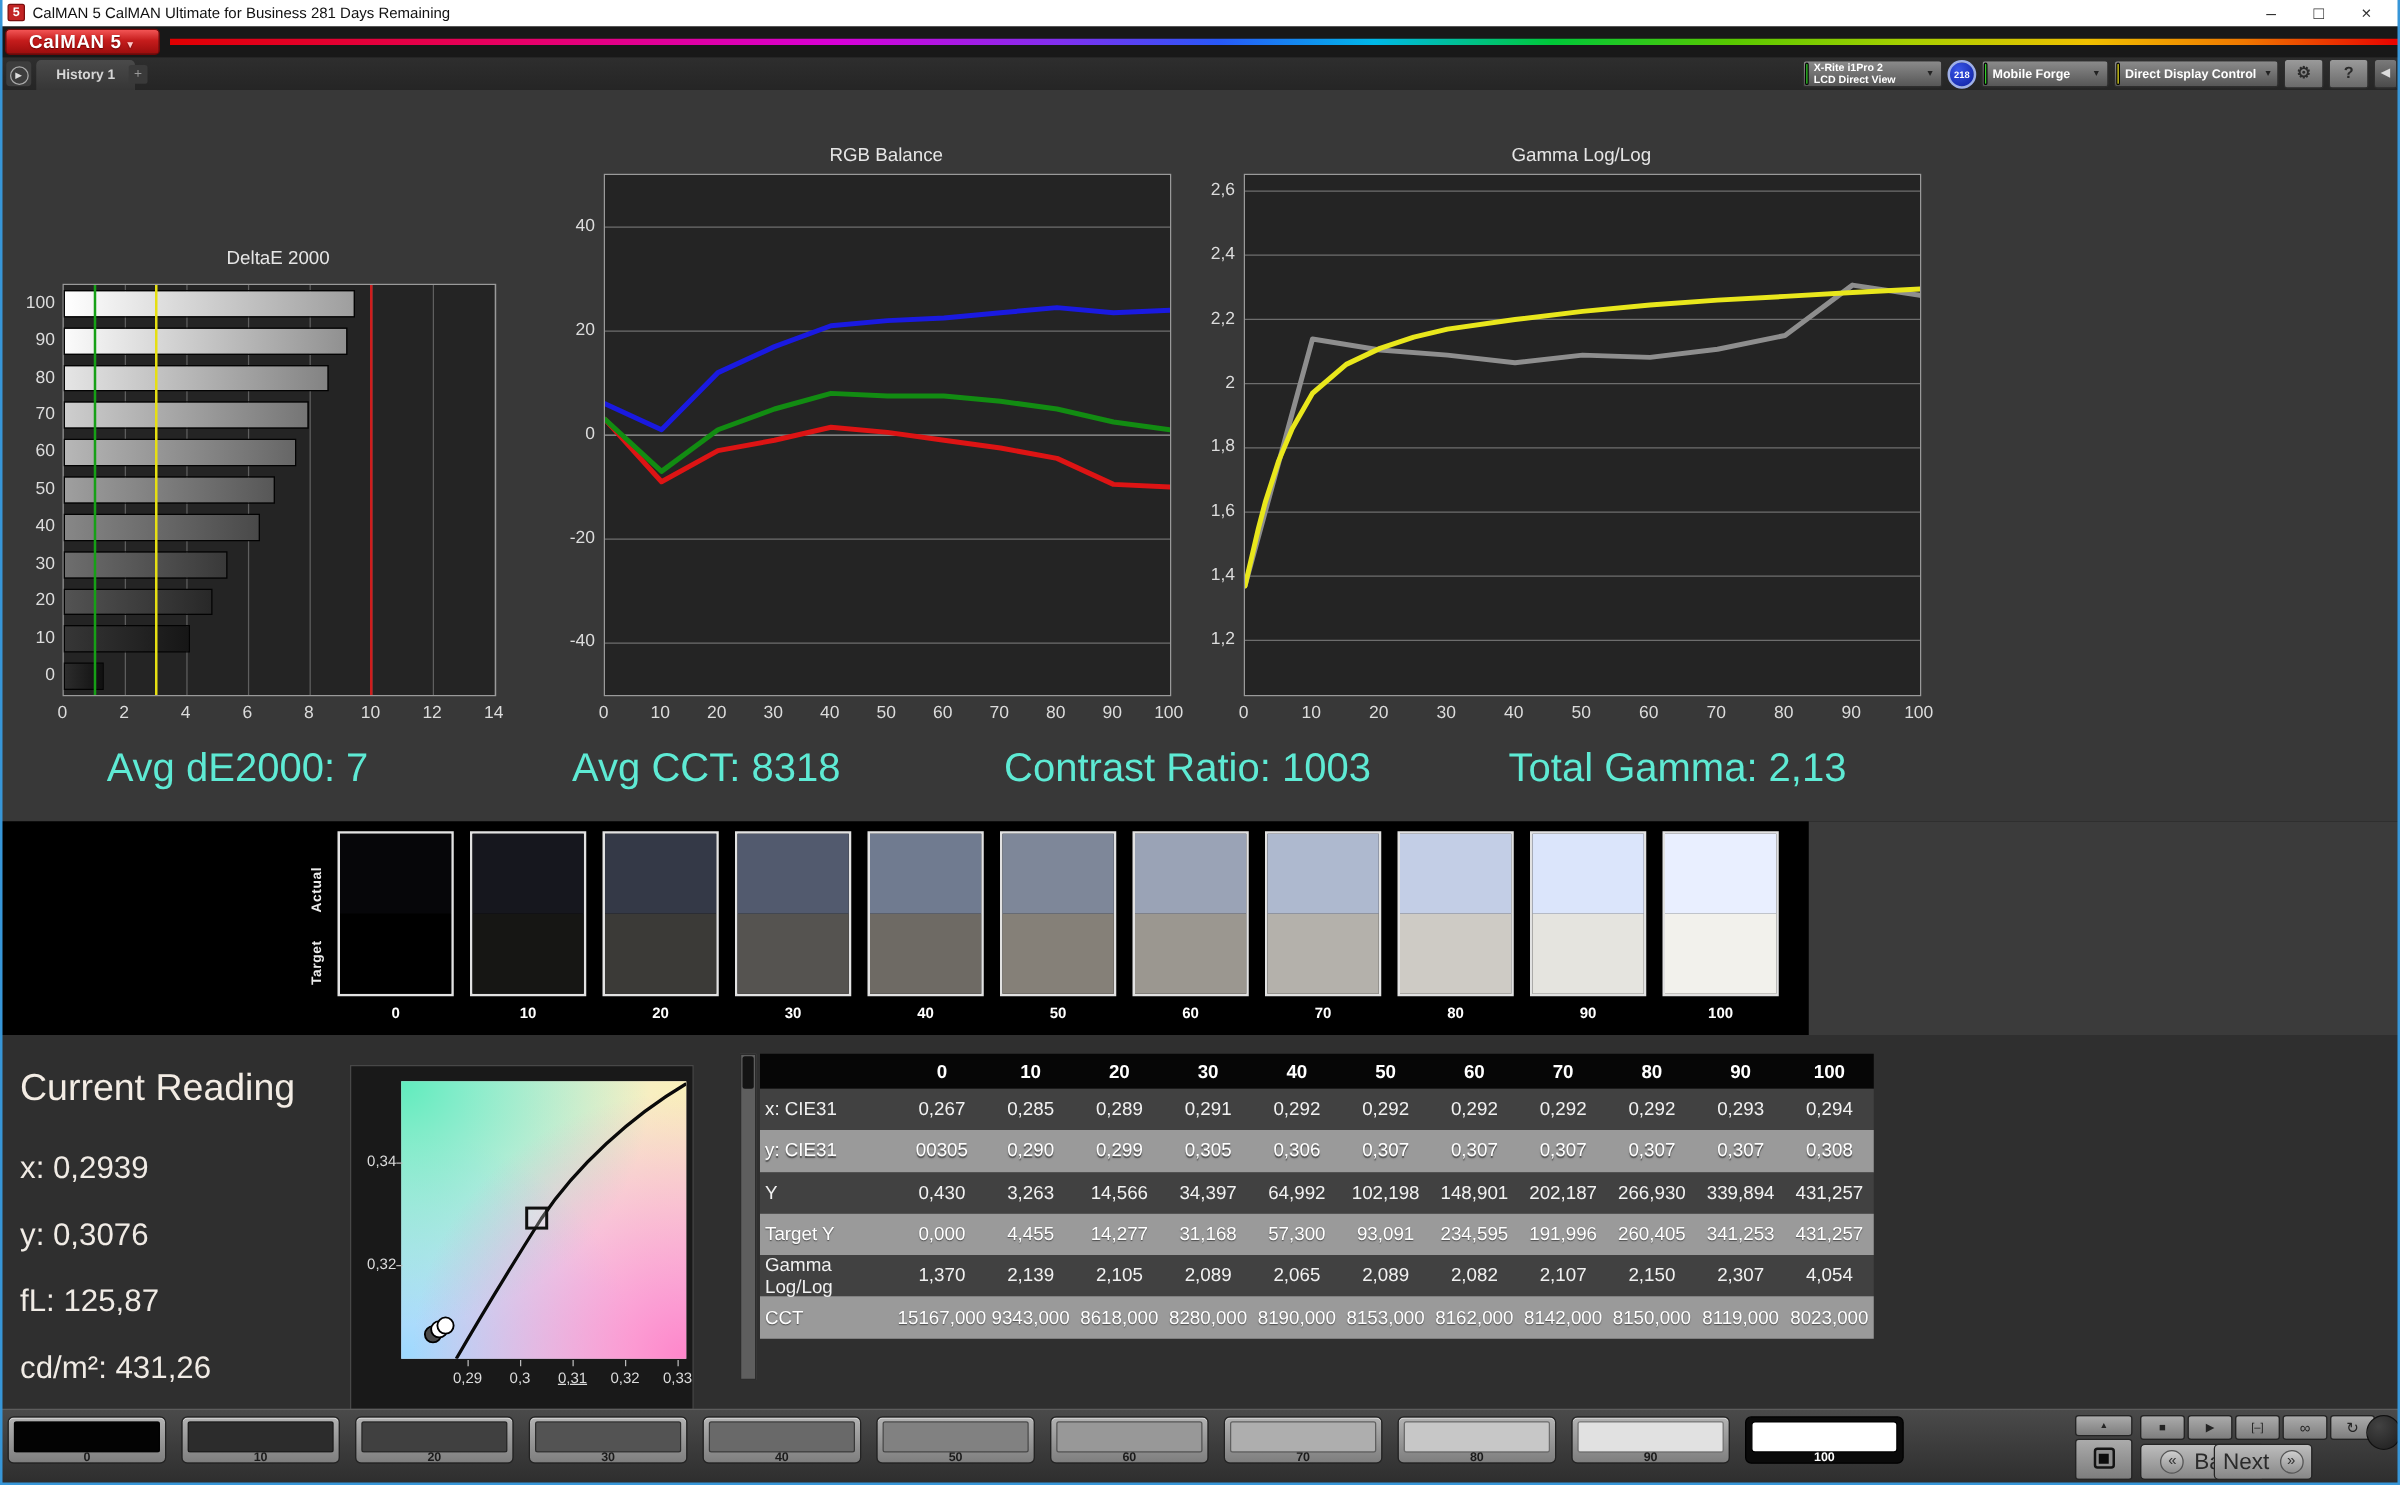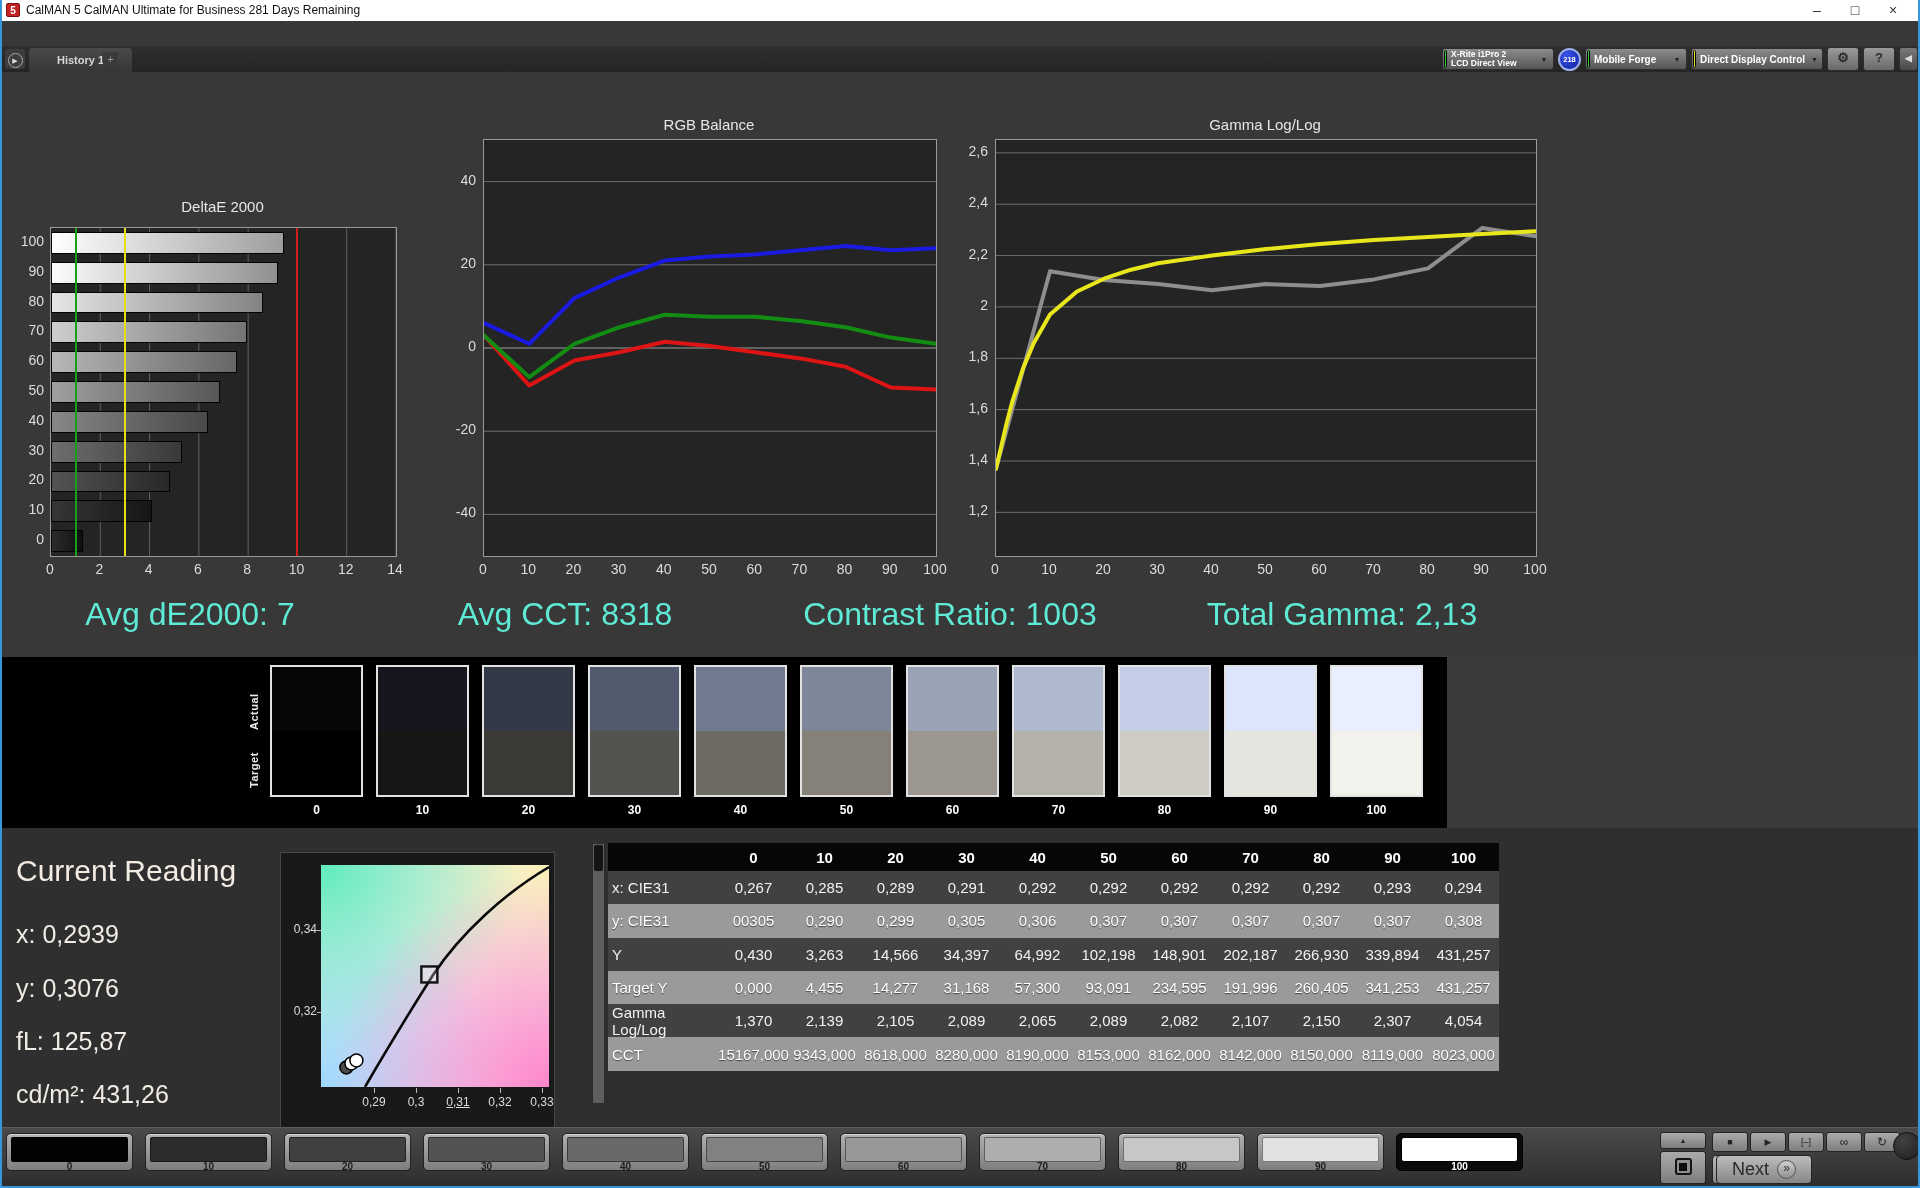--- a/index.html
+++ b/index.html
@@ -17,21 +17,21 @@
   .calman-logo{position:absolute;left:4px;top:2px;width:124px;height:21px;border-radius:4px;
     background:linear-gradient(#f25454,#c51c1c 45%,#9c0d0d);border:1px solid #6e0808;box-sizing:border-box;
     color:#fff;font-weight:bold;font-size:15px;line-height:19px;text-align:center;letter-spacing:.5px;text-shadow:0 1px 1px #600;}
   .calman-logo .dd{font-size:8px;color:#ffc9c9;margin-left:3px;}
   .rainbow{position:absolute;left:136px;right:0;top:10px;height:5px;
     background:linear-gradient(90deg,#e00000 0%,#e8006a 16%,#d800d8 30%,#8030f0 40%,#2858f8 47%,#00b8e8 54%,#00c838 62%,#58c800 70%,#a8d000 78%,#f0c000 86%,#f07800 93%,#e80000 100%);}
   
   .tab-bar{position:absolute;left:0;top:46px;right:0;height:26px;background:linear-gradient(#2e2e2e,#252525);z-index:8;}
   .tab-arrow{position:absolute;left:5px;top:3px;width:20px;height:20px;background:#3d3d3d;border-radius:3px;text-align:center;}
   .tab-arrow span{display:inline-block;width:13px;height:13px;margin-top:3px;border:1px solid #aaa;border-radius:50%;font-size:7px;line-height:13px;color:#ddd;}
-  .tab{position:absolute;left:29px;top:2px;height:24px;padding:0 28px;background:linear-gradient(#4a4a4a,#363636);border-radius:4px 4px 0 0;font-size:11px;font-weight:bold;color:#d6d6d6;line-height:24px;}
+  .tab{position:absolute;left:29px;top:2px;height:24px;padding:0 16px;background:linear-gradient(#4a4a4a,#363636);border-radius:4px 4px 0 0;font-size:11px;font-weight:bold;color:#d6d6d6;line-height:24px;}
   .tab-add{position:absolute;left:103px;top:6px;width:15px;height:15px;background:#3a3a3a;border-radius:2px;color:#999;font-size:11px;line-height:14px;text-align:center;}
   .tr-cluster{position:absolute;right:2px;top:2px;height:22px;display:flex;gap:4px;align-items:center;}
   .dd-btn{position:relative;height:22px;border-radius:3px;border:1px solid #2e2e2e;background:linear-gradient(#8b8b8b,#565656);box-sizing:border-box;color:#fff;display:flex;align-items:center;}
   .dd-btn .bar{position:absolute;left:1px;top:1px;bottom:1px;width:3px;border-radius:2px;}
   .dd-btn .txt{padding-left:8px;padding-right:2px;flex:1;}
   .dd-btn .arr{width:18px;text-align:center;font-size:7px;color:#222;}
   .dd-two .l1,.dd-two .l2{font-size:8.5px;font-weight:bold;line-height:9px;white-space:nowrap;}
   .dd-one .l1{font-size:10px;font-weight:bold;white-space:nowrap;}
   .badge{width:23px;height:23px;border-radius:50%;background:radial-gradient(circle at 35% 30%,#3a57e8,#0c1d9e);border:2px solid #9fb0e8;box-sizing:border-box;color:#fff;font-size:7.5px;font-weight:bold;text-align:center;line-height:19px;}
   .sq-btn{width:30px;height:22px;border-radius:3px;border:1px solid #2e2e2e;background:linear-gradient(#9a9a9a,#6a6a6a);color:#2b2b2b;font-size:13px;font-weight:bold;text-align:center;line-height:20px;}
@@ -105,20 +105,26 @@
   <div class="titlebar">
     <div class="app-icon">5</div>
     <div class="win-title">CalMAN 5 CalMAN Ultimate for Business 281 Days Remaining</div>
     <div class="win-controls">
       <span>–</span>
       <span>□</span>
       <span>×</span>
     </div>
   </div>
 
+  <div class="logo-bar">
+    <div class="calman-logo">
+      <span>CalMAN 5</span><span class="dd">▼</span>
+    </div>
+    <div class="rainbow"></div>
+  </div>
 
   <div class="tab-bar">
     <div class="tab-arrow"><span>▶</span></div>
     <div class="tab">History 1</div>
     <div class="tab-add">+</div>
     <div class="tr-cluster">
       <div class="dd-btn dd-two" style="width:112px">
         <div class="bar" style="background:#35d02a"></div>
         <div class="txt">
           <div class="l1">X-Rite i1Pro 2</div>
@@ -471,21 +477,21 @@
     <div class="ctl" style="left:1712px;top:4px;width:36px;height:20px;font-size:9px;line-height:19px"><span>■</span></div>
     <div class="ctl" style="left:1750px;top:4px;width:36px;height:20px;font-size:9px;line-height:19px"><span>▶</span></div>
     <div class="ctl" style="left:1788px;top:4px;width:36px;height:20px;font-size:9px;line-height:19px"><span>[–]</span></div>
     <div class="ctl" style="left:1826px;top:4px;width:36px;height:20px;font-size:12px;line-height:18px"><span>∞</span></div>
     <div class="ctl" style="left:1864px;top:4px;width:36px;height:20px;font-size:12px;line-height:18px"><span>↻</span></div>
     <div class="led"></div>
     <div class="nav-btn" style="left:1712px;width:100px">
       <span class="circ">«</span>
       <span class="lab">Back</span>
     </div>
-    <div class="nav-btn" style="left:1716px;width:96px">
+    <div class="nav-btn" style="left:1771px;width:79px">
       <span class="lab">Next</span>
       <span class="circ">»</span>
     </div>
   <div class="lvl-btn" style="left: 6px;">
         <div class="lvl-sw" style="background: rgb(3, 3, 3);"></div>
         <div class="lvl-lab">0</div>
       </div>
       <div class="lvl-btn" style="left: 145px;">
         <div class="lvl-sw" style="background: rgb(44, 44, 44);"></div>
         <div class="lvl-lab">10</div>

